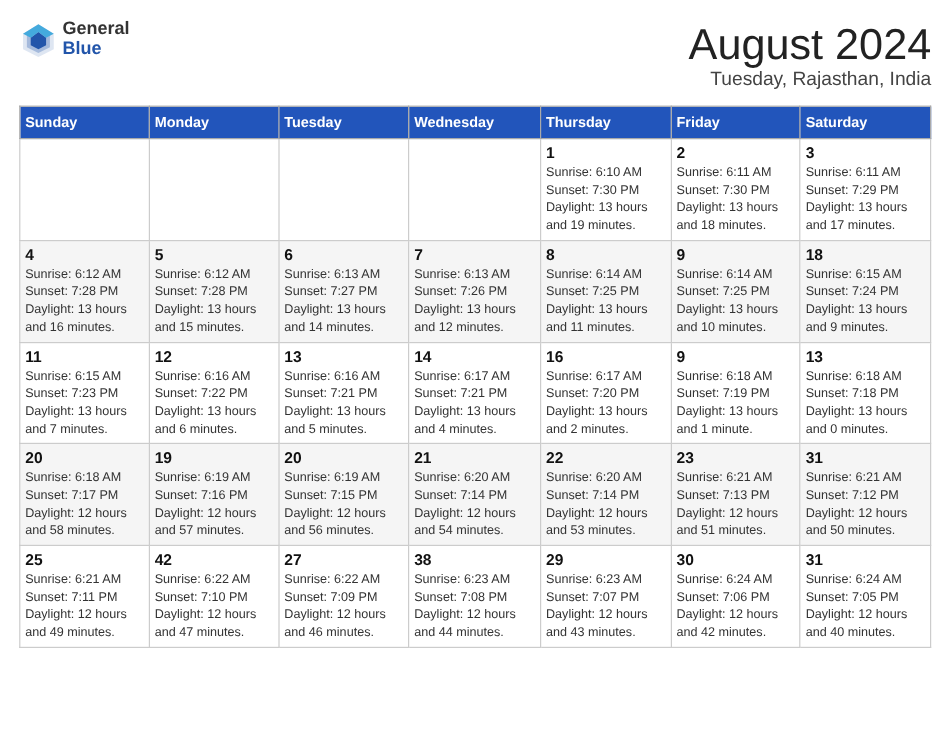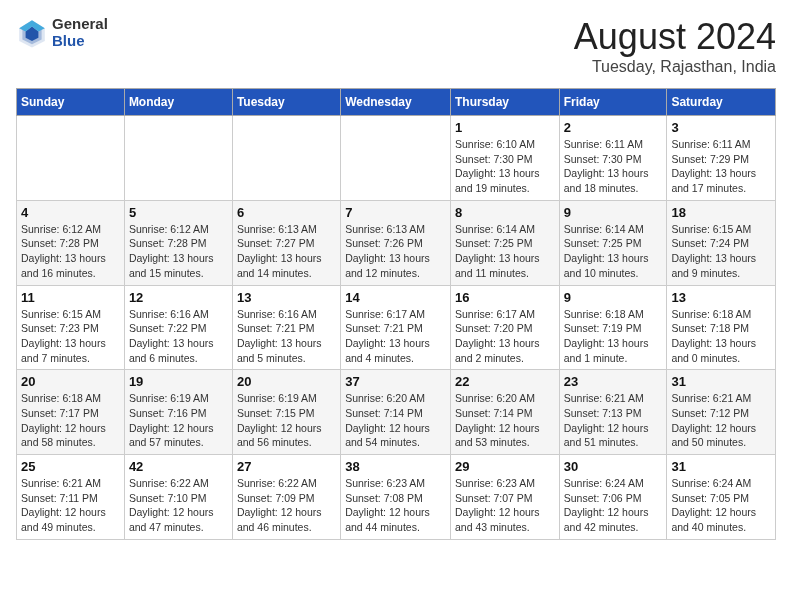--- a/index.html
+++ b/index.html
@@ -212,21 +212,21 @@
         </td>
         <td>
           <span class="day-num">19</span>
           <div class="day-info">Sunrise: 6:19 AM<br>Sunset: 7:16 PM<br>Daylight: 12 hours<br>and 57 minutes.</div>
         </td>
         <td>
           <span class="day-num">20</span>
           <div class="day-info">Sunrise: 6:19 AM<br>Sunset: 7:15 PM<br>Daylight: 12 hours<br>and 56 minutes.</div>
         </td>
         <td>
-          <span class="day-num">37</span>
+          <span class="day-num">21</span>
           <div class="day-info">Sunrise: 6:20 AM<br>Sunset: 7:14 PM<br>Daylight: 12 hours<br>and 54 minutes.</div>
         </td>
         <td>
           <span class="day-num">22</span>
           <div class="day-info">Sunrise: 6:20 AM<br>Sunset: 7:14 PM<br>Daylight: 12 hours<br>and 53 minutes.</div>
         </td>
         <td>
           <span class="day-num">23</span>
           <div class="day-info">Sunrise: 6:21 AM<br>Sunset: 7:13 PM<br>Daylight: 12 hours<br>and 51 minutes.</div>
         </td>

